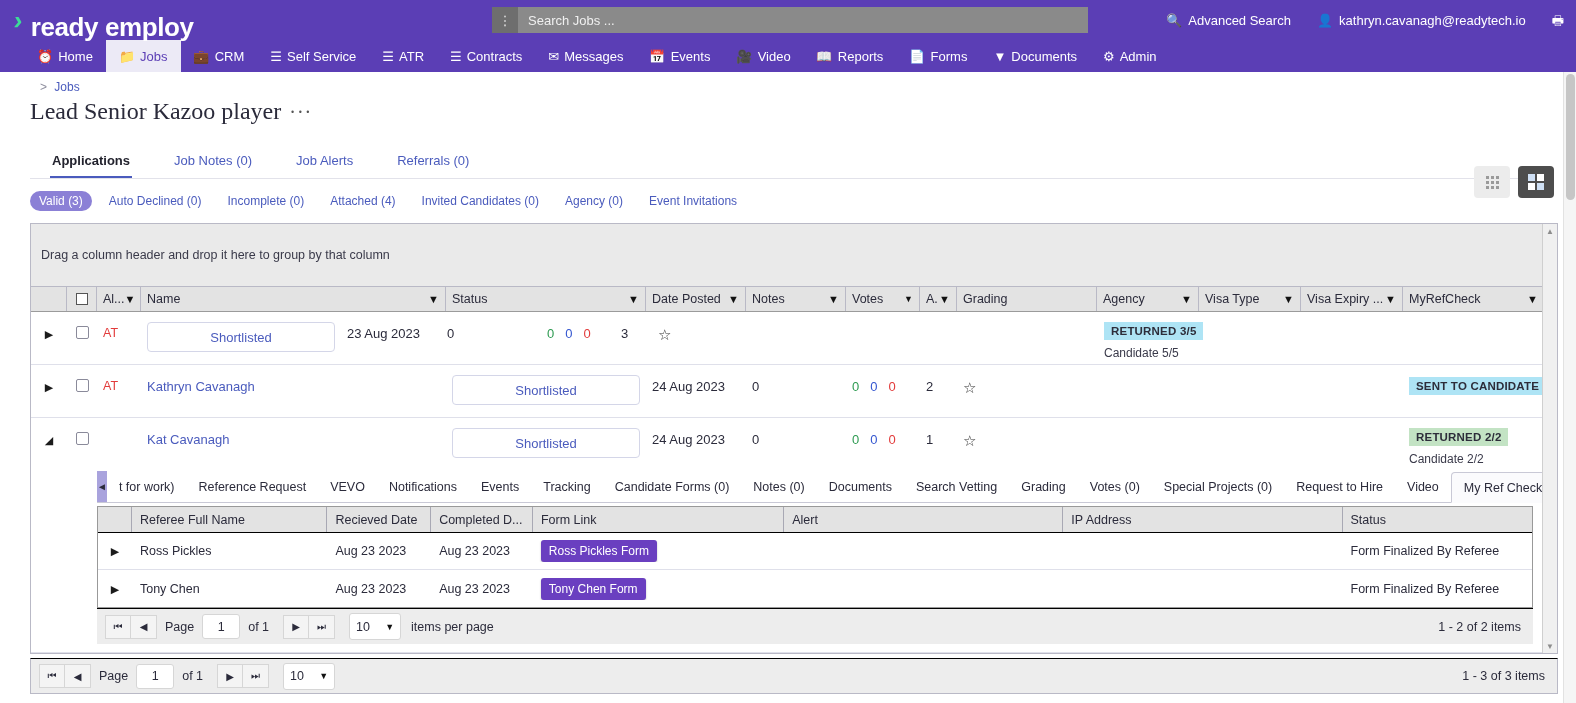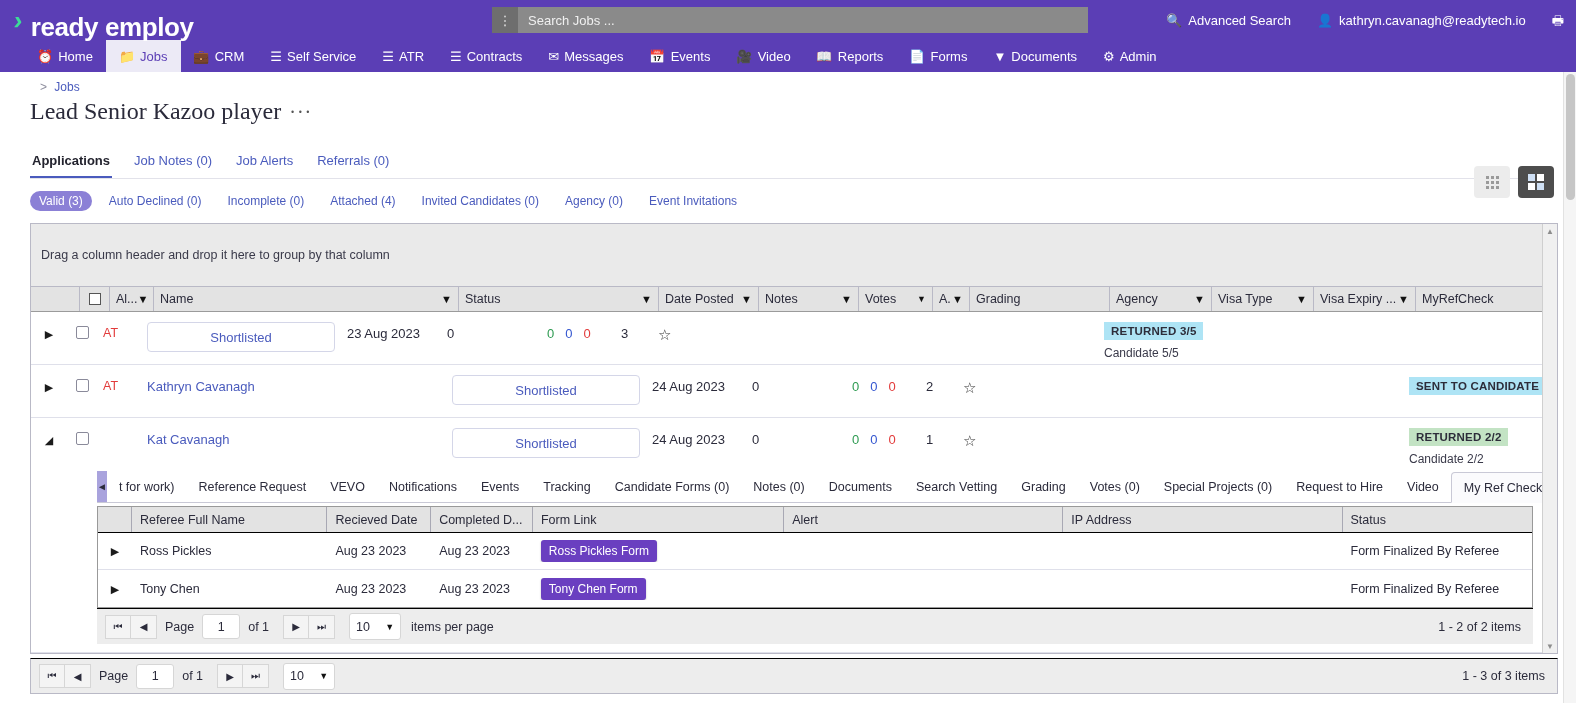--- a/index.html
+++ b/index.html
@@ -60,38 +60,38 @@
   .vt-btn.light { background:#ececec; }
   .vt-btn.dark  { background:#4d4d4d; }
   .dots9 { display:grid; grid-template-columns:repeat(3,3px); grid-template-rows:repeat(3,3px); gap:2px; }
   .dots9 i { background:#9a9a9a; display:block; width:3px; height:3px; }
   .pane4 { display:grid; grid-template-columns:repeat(2,7px); grid-template-rows:repeat(2,7px); gap:2px; }
   .pane4 i { display:block; background:#fff; }
   .pane4 i.b { background:#cfe0f5; }
 
   
   .tabs { margin:28px 0 0 30px; display:flex; gap:20px; border-bottom:1px solid #e2e2ea; padding-bottom:0; width:1516px;}
-  .tab { font-size:13px; color:#4a5bbd; padding:0 2px 8px 2px; cursor:pointer; }
+  .tab { font-size:13px; color:#4a5bbd; padding:0 2px 8px 2px; cursor:pointer;margin-left:20px; }
   .tab.active { color:#23232e; font-weight:bold; border-bottom:2px solid #4a5bbd; }
 
   
   .pills { margin:12px 0 0 30px; display:flex; gap:8px; align-items:center; }
   .pill { font-size:12px; color:#4a5bbd; padding:3px 9px; border-radius:11px; cursor:pointer; white-space:nowrap; }
   .pill.active { background:#8b80d6; color:#fff; }
   .exports { position:absolute; right:22px; top:186px; display:flex; gap:8px; }
   .ex-btn { width:30px; height:28px; background:#4d4d4d; border-radius:3px; display:flex; align-items:center; justify-content:center; cursor:pointer; }
   .ex-doc { width:14px; height:17px; background:#fff; position:relative; border:1px solid #d8d8d8; }
   .ex-doc b { position:absolute; right:-3px; bottom:-2px; font-size:9px; font-weight:bold; line-height:9px; padding:0 1px; }
   .ex-x b { color:#1e7145; background:#fff; }
   .ex-p b { color:#c43b1d; background:#fff; }
 
   
   .gridwrap { margin:12px 16px 0 30px; border:1px solid #b9b9c6; background:#fff; position:relative; width:1528px; }
   .group-hint { background:#eaeaea; padding:24px 10px; font-size:12.5px; color:#3a3a4a; border-bottom:1px solid #b9b9c6; }
-  .hdr { display:flex; background:#e3e3e3; border-bottom:1px solid #9b9b9b; height:25px;justify-content:flex-end; }
+  .hdr { display:flex; background:#e3e3e3; border-bottom:1px solid #9b9b9b; height:25px; }
   .hcell { display:flex; align-items:center; justify-content:space-between; padding:0 6px;
            border-right:1px solid #b9b9c6; font-size:12.5px; color:#2b2b3b; overflow:hidden; white-space:nowrap; }
   .hcell:last-child { border-right:none; }
   .funnel { font-size:11px; color:#111; }
   .chev { font-size:9px; color:#111; }
   .hcheck { width:12px; height:12px; border:1px solid #555; background:#fff; }
 
   .rows { position:relative; }
   .row { display:flex; border-bottom:1px solid #dfe0ea; min-height:53px; align-items:flex-start; background:#fff; }
   .cell { padding:14px 6px 0 6px; font-size:13px; overflow:hidden; white-space:nowrap; }

